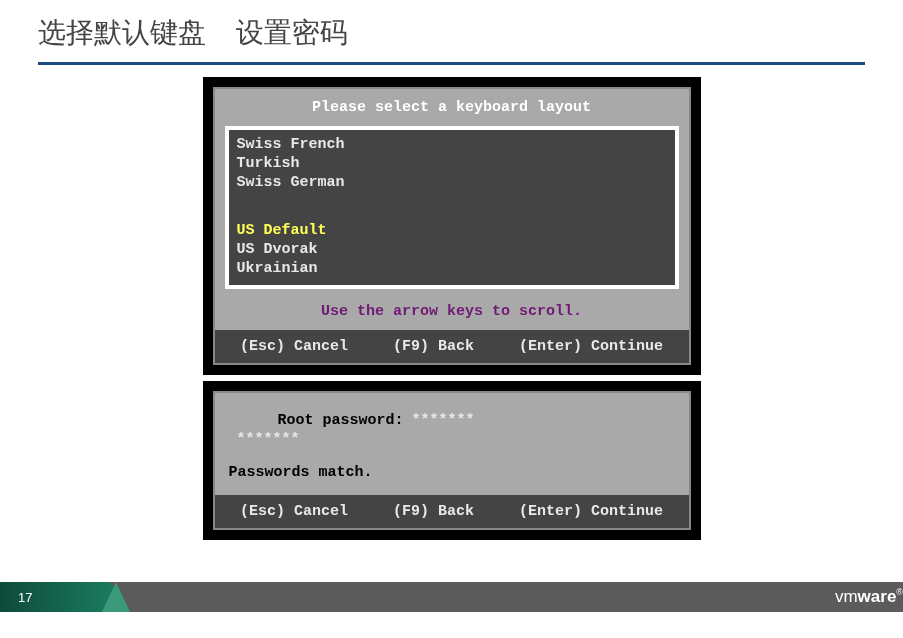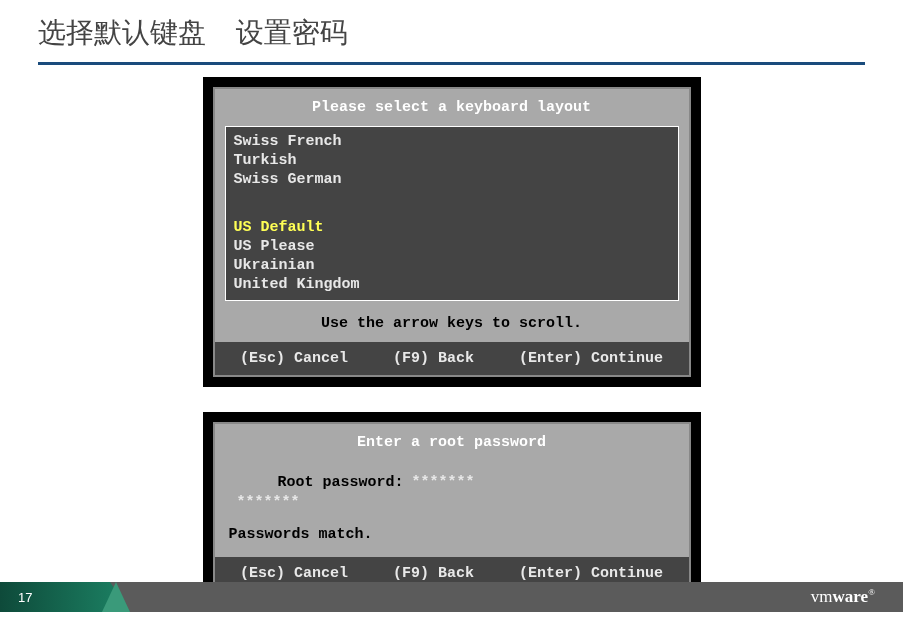--- a/index.html
+++ b/index.html
@@ -19,21 +19,21 @@
     .slide-title span { margin-right: 22px; }
     .title-underline {
       margin: 4px 38px 12px;
       height: 3px;
       background: #1a4b7c;
     }
     .screenshots {
       display: flex;
       flex-direction: column;
       align-items: center;
-      gap: 25px;
+      gap: 6px;
     }
     .term-dialog {
       background: #000;
       padding: 10px;
       width: 498px;
     }
     .term-inner {
       background: #a9a9a9;
       border: 2px solid #888;
       font-family: "Courier New", monospace;
@@ -43,29 +43,29 @@
     }
     .dialog-title {
       text-align: center;
       padding: 10px 0 4px;
       color: #fff;
     }
     .listbox {
       background: #444;
       margin: 6px 10px;
       padding: 6px 8px;
-      border: 1px solid #ffffff;
+      border: 4px solid #ffffff;
       color: #e8e8e8;
       line-height: 1.25;
     }
     .listbox .selected { color: #ffff55; margin-top: 30px; }
     .hint-text {
       text-align: center;
       padding: 8px 0 10px;
-      color: #000000;
+      color: #701a75;
     }
     .button-bar {
       background: #444;
       color: #e8e8e8;
       display: flex;
       justify-content: space-around;
       padding: 8px 8px;
       gap: 10px;
     }
     .button-bar span { white-space: nowrap; }
@@ -124,25 +124,23 @@
     .accent2 {
       position: absolute;
       left: 102px; bottom: 0;
       width: 0; height: 0;
       border-bottom: 30px solid #3a9a7a;
       border-left: 14px solid transparent;
       border-right: 14px solid transparent;
     }
     .vmware-logo {
       margin-left: auto;
-      margin-right: 28px;
       color: #fff;
       font-size: 17px;
       font-weight: normal;
-      font-family: Liberation Serif, serif;
     }
     .vmware-logo b { font-weight: bold; }
     .vmware-logo sup { font-size: 9px; }
   </style>
 </head>
 <body>
 
 <div class="slide-title">
   <span>选择默认键盘</span>
   <span>设置密码</span>
@@ -152,36 +150,34 @@
 <div class="screenshots">
 
   <div class="term-dialog">
     <div class="term-inner">
       <div class="dialog-title">Please select a keyboard layout</div>
       <div class="listbox">
         <div>Swiss French</div>
         <div>Turkish</div>
         <div>Swiss German</div>
         <div class="selected">US Default</div>
-        <div>US Please</div>
+        <div>US Dvorak</div>
         <div>Ukrainian</div>
-        <div>United Kingdom</div>
       </div>
       <div class="hint-text">Use the arrow keys to scroll.</div>
       <div class="button-bar">
         <span>(Esc) Cancel</span>
         <span>(F9) Back</span>
         <span>(Enter) Continue</span>
       </div>
     </div>
   </div>
 
   <div class="term-dialog">
     <div class="term-inner">
-      <div class="dialog-title">Enter a root password</div>
       <div class="pw-body">
         <div class="pw-row">
           <div class="pw-label">Root password:</div>
           <div class="pw-value">*******</div>
         </div>
         <div class="pw-row">
           <div class="pw-value">*******</div>
         </div>
         <div class="pw-match">Passwords match.</div>
       </div>

